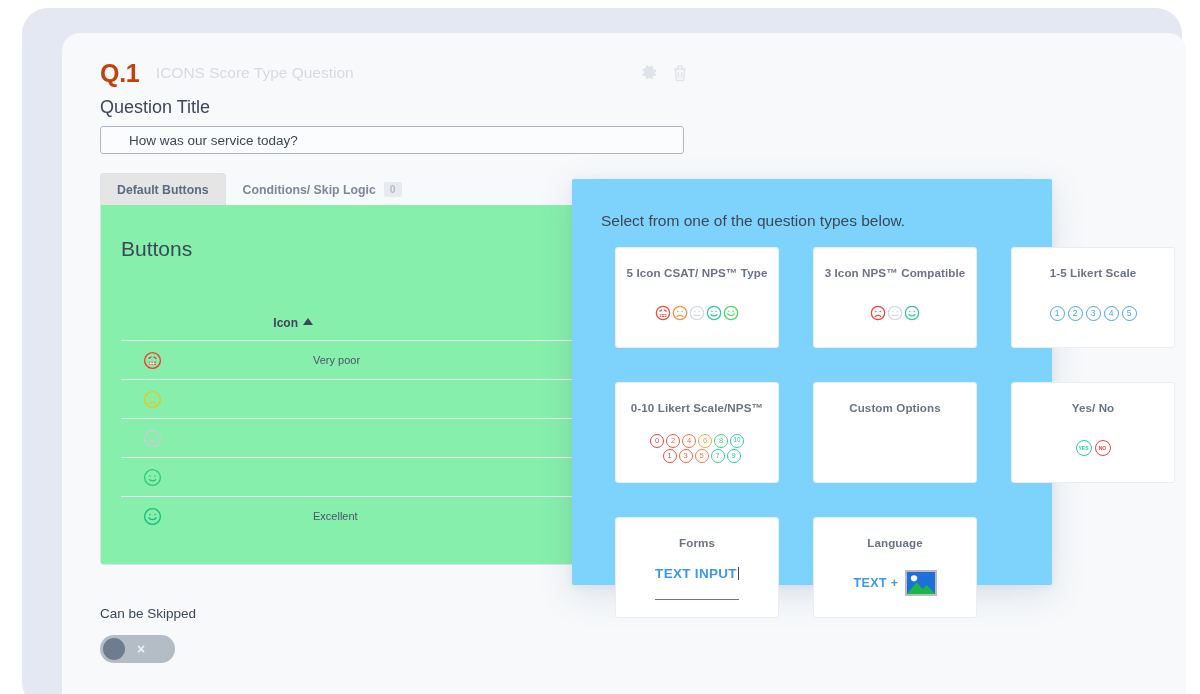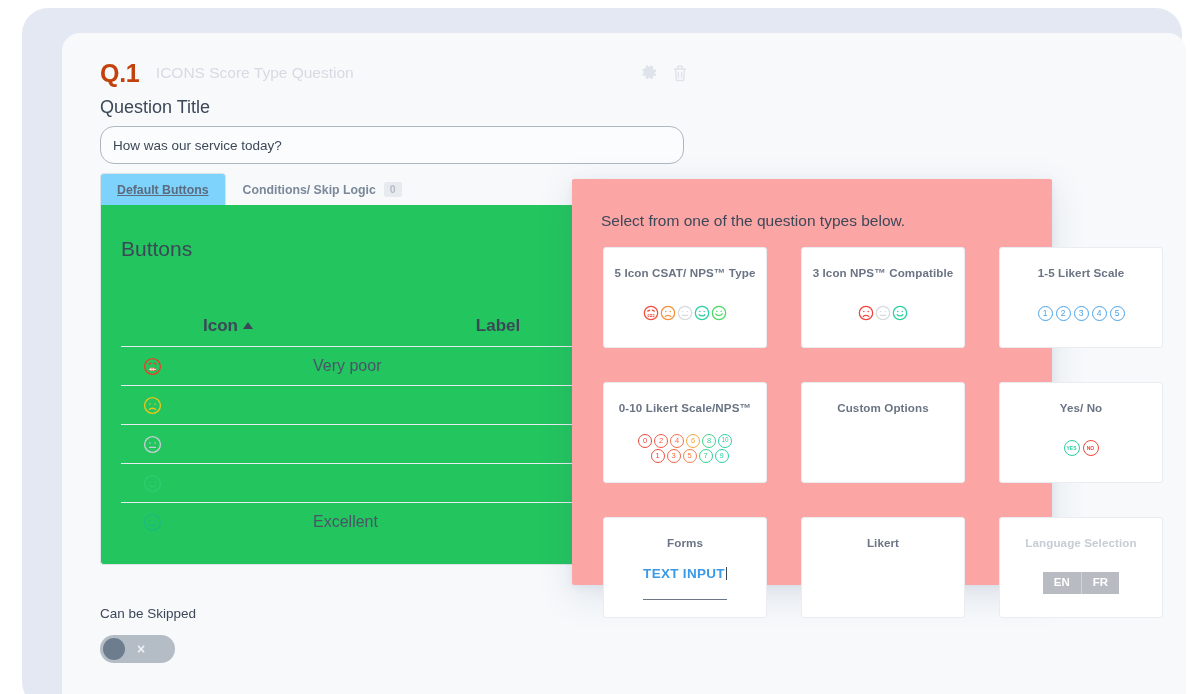--- a/index.html
+++ b/index.html
@@ -64,24 +64,25 @@
   
   #q-title-label {
     position: absolute;
     left: 38px; top: 64px;
     font-size: 18px;
     color: #3c4858;
   }
   #q-title-input-wrap {
     position: absolute;
     left: 38px; top: 93px;
-    width: 584px; height: 38px;
+    width: 584px; height: 28px;
     border: 1px solid #aeb6c2;
-    border-radius: 14px;
+    border-radius: 3px;
     background: #fbfcfd;
+    padding-left: 16px;
   }
   #q-title-input {
     width: 100%; height: 100%;
     border: none; outline: none;
     background: transparent;
     padding: 0 12px;
     font-size: 13.5px;
     color: #3c4858;
     font-family: "Liberation Sans", sans-serif;
   }
@@ -102,26 +103,25 @@
     padding: 0 16px;
     font-size: 12.3px;
     color: #7b8899;
     font-weight: bold;
     border: 1px solid transparent;
     border-bottom: none;
     cursor: pointer;
     position: relative;
   }
   .tab.active {
-    background: #7dd3fc;
+    background: #e5e5e5;
     border-color: #dde2e9;
     border-top-left-radius: 4px;
     border-top-right-radius: 4px;
     color: #5c6b80;
-    text-decoration: underline;
   }
   .tab.active::after {
     content: "";
     position: absolute;
     left: 0; right: 0; bottom: -1px;
     height: 1px;
     background: #ffffff;
   }
   .tab-badge {
     background: #e7eaef;
@@ -131,21 +131,21 @@
     border-radius: 2px;
     padding: 2px 6px;
     line-height: 1;
   }
 
   
   #buttons-panel {
     position: absolute;
     left: 38px; top: 172px;
     width: 584px; height: 360px;
-    background: #22c55e;
+    background: #86efac;
     border: 1px solid #dde2e9;
     border-top: none;
     border-radius: 0 0 4px 4px;
   }
   #buttons-title {
     position: absolute;
     left: 20px; top: 32px;
     font-size: 21px;
     color: #3c4858;
     font-weight: normal;
@@ -156,31 +156,31 @@
     font-size: 13.5px;
     color: #3c4858;
   }
   #btn-table {
     position: absolute;
     left: 20px; top: 105px;
     right: 0;
   }
   #btn-table table { width: 100%; border-collapse: collapse; }
   #btn-table th {
-    text-align: center;
-    font-size: 17px;
+    text-align: right;
+    font-size: 12px;
     color: #3c4858;
     font-weight: bold;
     padding: 6px 0 10px 0;
   }
   #btn-table th.col-icon { width: 192px; padding-left: 22px; }
   #btn-table td {
     border-top: 1px solid #e8ecf1;
     height: 39px;
-    font-size: 16px;
+    font-size: 11px;
     color: #4a5568;
     vertical-align: middle;
   }
   #btn-table td.col-icon { padding-left: 22px; }
   .sort-caret {
     display: inline-block;
     margin-left: 5px;
     width: 0; height: 0;
     border-left: 5px solid transparent;
     border-right: 5px solid transparent;
@@ -219,33 +219,33 @@
     color: #eef1f4;
     font-weight: bold;
     line-height: 18px;
   }
 
   
   #modal {
     position: absolute;
     left: 510px; top: 146px;
     width: 480px; height: 406px;
-    background: #fca5a5;
+    background: #7dd3fc;
     border-radius: 2px;
     box-shadow: 0 10px 34px rgba(90,110,150,0.17), 0 2px 8px rgba(90,110,150,0.09);
   }
   #modal-title {
     position: absolute;
     left: 29px; top: 33px;
     font-size: 15.5px;
     color: #3c4858;
   }
   #card-grid {
     position: absolute;
-    left: 31px; top: 68px;
+    left: 43px; top: 68px;
     width: 550px;
     display: grid;
     grid-template-columns: repeat(3, 164px);
     grid-template-rows: repeat(3, 101px);
     column-gap: 29px;
     row-gap: 1px;
     gap: 34px;
   }
   .qcard {
     border: 1px solid #e9ecf1;
@@ -634,30 +634,33 @@
         </div>
 
         <div class="qcard">
           <div class="qcard-title">Forms</div>
           <div class="qcard-body">
             <span class="text-input-demo"><span>TEXT INPUT</span><span class="caret-bar"></span></span>
           </div>
         </div>
 
         <div class="qcard">
-          <div class="qcard-title">Likert</div>
-        </div>
-
-        <div class="qcard disabled">
-          <div class="qcard-title">Language Selection</div>
+          <div class="qcard-title">Language</div>
           <div class="qcard-body">
-            <div class="lang-pills">
-              <span class="lang-pill">EN</span>
-              <span class="lang-pill sep">FR</span>
+            <div class="content-row">
+              <span class="blue-bold" style="font-size:12.5px">TEXT +</span>
+              <span class="img-thumb">
+                <svg viewBox="0 0 32 26" preserveAspectRatio="none">
+                  <rect x="0" y="0" width="32" height="26" fill="#1e6fd9"></rect>
+                  <circle cx="8" cy="7.5" r="3.6" fill="#ffffff"></circle>
+                  <path d="M0 26L11 12l7 8.5L22.5 15 32 26z" fill="#1bb64a"></path>
+                </svg>
+              </span>
             </div>
           </div>
         </div>
 
+
       </div>
     </div>
 
   </div>
 </div>
 
 </body></html>

